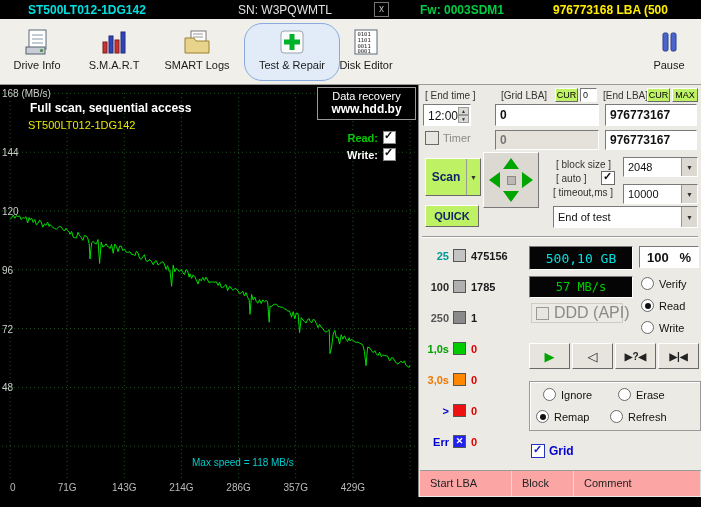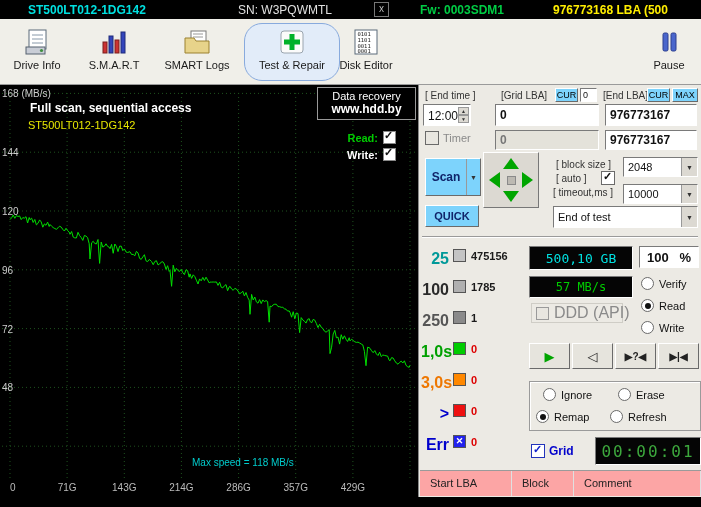--- a/index.html
+++ b/index.html
@@ -42,21 +42,21 @@
   #write-row { right:22px; top:63px; }
   .cb { width:11px; height:11px; background:#fff; border:1px solid #888; position:relative; display:inline-block; }
   .cb.checked::after { content:"✓"; position:absolute; left:0px; top:-3px; font-size:11px; font-weight:bold; color:#111; }
   .maxnote { position:absolute; left:192px; top:372px; font-size:10px; }
 
   
   .panel { position:absolute; top:85px; left:418px; width:283px; height:412px; background:#eceae4;
            border-left:1px solid #888; box-sizing:border-box; }
   .sm-lbl { position:absolute; font-size:10px; color:#333; white-space:nowrap; }
   .ctl-lbl { position:absolute; font-size:11px; color:#111; white-space:nowrap; }
-  .btn { position:absolute; background:#7dd3fc; border:1px solid; border-color:#fff #6a6a6a #6a6a6a #fff;
+  .btn { position:absolute; background:#bef264; border:1px solid; border-color:#fff #6a6a6a #6a6a6a #fff;
          font-size:10px; text-align:center; box-sizing:border-box; cursor:pointer; padding:0;
          font-family:"Liberation Sans",sans-serif; }
   .inp { position:absolute; background:#fff; border:1px solid; border-color:#7a7a7a #fff #fff #7a7a7a;
          font-size:12px; font-weight:bold; padding:2px 4px; box-sizing:border-box; color:#111; }
   .inp.disabled { background:#e4e2da; color:#777; }
   .combo { position:absolute; background:#fff; border:1px solid; border-color:#7a7a7a #fff #fff #7a7a7a;
            display:flex; align-items:center; justify-content:space-between; font-size:11px; padding-left:4px;
            box-sizing:border-box; color:#111; cursor:pointer; }
   .combo .drop { width:15px; align-self:stretch; background:#dcd9d2; border-left:1px solid #999;
                  display:flex; align-items:center; justify-content:center; font-size:7px; color:#333; }
@@ -76,21 +76,21 @@
             border:1px solid; border-color:#fff #777 #777 #fff; cursor:pointer; }
   .tri { position:absolute; width:0; height:0; }
   .tri.up    { left:19px; top:5px;    border-left:8px solid transparent; border-right:8px solid transparent; border-bottom:11px solid #00a500; }
   .tri.down  { left:19px; bottom:5px; border-left:8px solid transparent; border-right:8px solid transparent; border-top:11px solid #00a500; }
   .tri.left  { left:5px;  top:19px;   border-top:8px solid transparent; border-bottom:8px solid transparent; border-right:11px solid #00a500; }
   .tri.right { right:5px; top:19px;   border-top:8px solid transparent; border-bottom:8px solid transparent; border-left:11px solid #00a500; }
   .navc { position:absolute; left:23px; top:23px; width:7px; height:7px; background:#bcb9b2; border:1px solid #8a8a8a; }
   .spin { margin-left:auto; display:flex; flex-direction:column; }
   .spin i { display:block; width:11px; height:8px; font-size:5px; line-height:7px; font-style:normal;
             background:#dcd9d2; border:1px solid #999; text-align:center; color:#333; box-sizing:border-box; }
-  .stat-lbl   { position:absolute; width:28px; text-align:right; font-size:16px; font-weight:bold; }
+  .stat-lbl   { position:absolute; width:28px; text-align:right; font-size:11px; font-weight:bold; }
   .stat-block { position:absolute; width:13px; height:13px; border:1px solid #555; box-sizing:border-box;
                 color:#fff; font-size:9px; line-height:11px; text-align:center; font-weight:bold; }
   .stat-count { position:absolute; font-size:11px; font-weight:bold; }
   .tbtn { position:absolute; width:41px; height:26px; background:#e6e4dd; border:1px solid;
           border-color:#fff #6a6a6a #6a6a6a #fff; display:flex; align-items:center; justify-content:center;
           font-size:13px; cursor:pointer; padding:0; }
   .groupbox { position:absolute; border:1px solid #9a9a9a; box-shadow:inset 1px 1px 0 #fff; }
   .divider { position:absolute; left:3px; width:276px; height:0; border-top:1px solid #9a9a9a; border-bottom:1px solid #fff; }
   .defhdr { position:absolute; left:1px; top:385px; width:281px; height:26px; background:#fca5a5;
             border-top:1px solid #9a9a9a; display:flex; box-sizing:border-box; }
@@ -355,21 +355,20 @@
       <span class="rad checked"></span>
       <span class="rlabel">Remap</span>
     </div>
     <div class="radio-row" style="left:191px;top:325px;">
       <span class="rad"></span>
       <span class="rlabel">Refresh</span>
     </div>
 
     <span class="cb-sq checked blue" style="left:112px;top:359px;"></span>
     <span class="ctl-lbl" style="left: 130px; top: 359px; font-weight: bold; font-size: 12px; color: rgb(0, 0, 204);">Grid</span>
-    <div class="lcd" style="left: 176px; top: 352px; width: 104px; height: 26px; font-size: 16px; letter-spacing: 2px; color: rgb(61, 168, 61);">00:00:01</div>
 
     <div class="defhdr">
       <div class="col" style="width:92px;">Start LBA</div>
       <div class="col" style="width:62px;">Block</div>
       <div class="col" style="flex:1;">Comment</div>
     </div>
   </div>
 
   <div class="bottombar"></div>
 </div>

